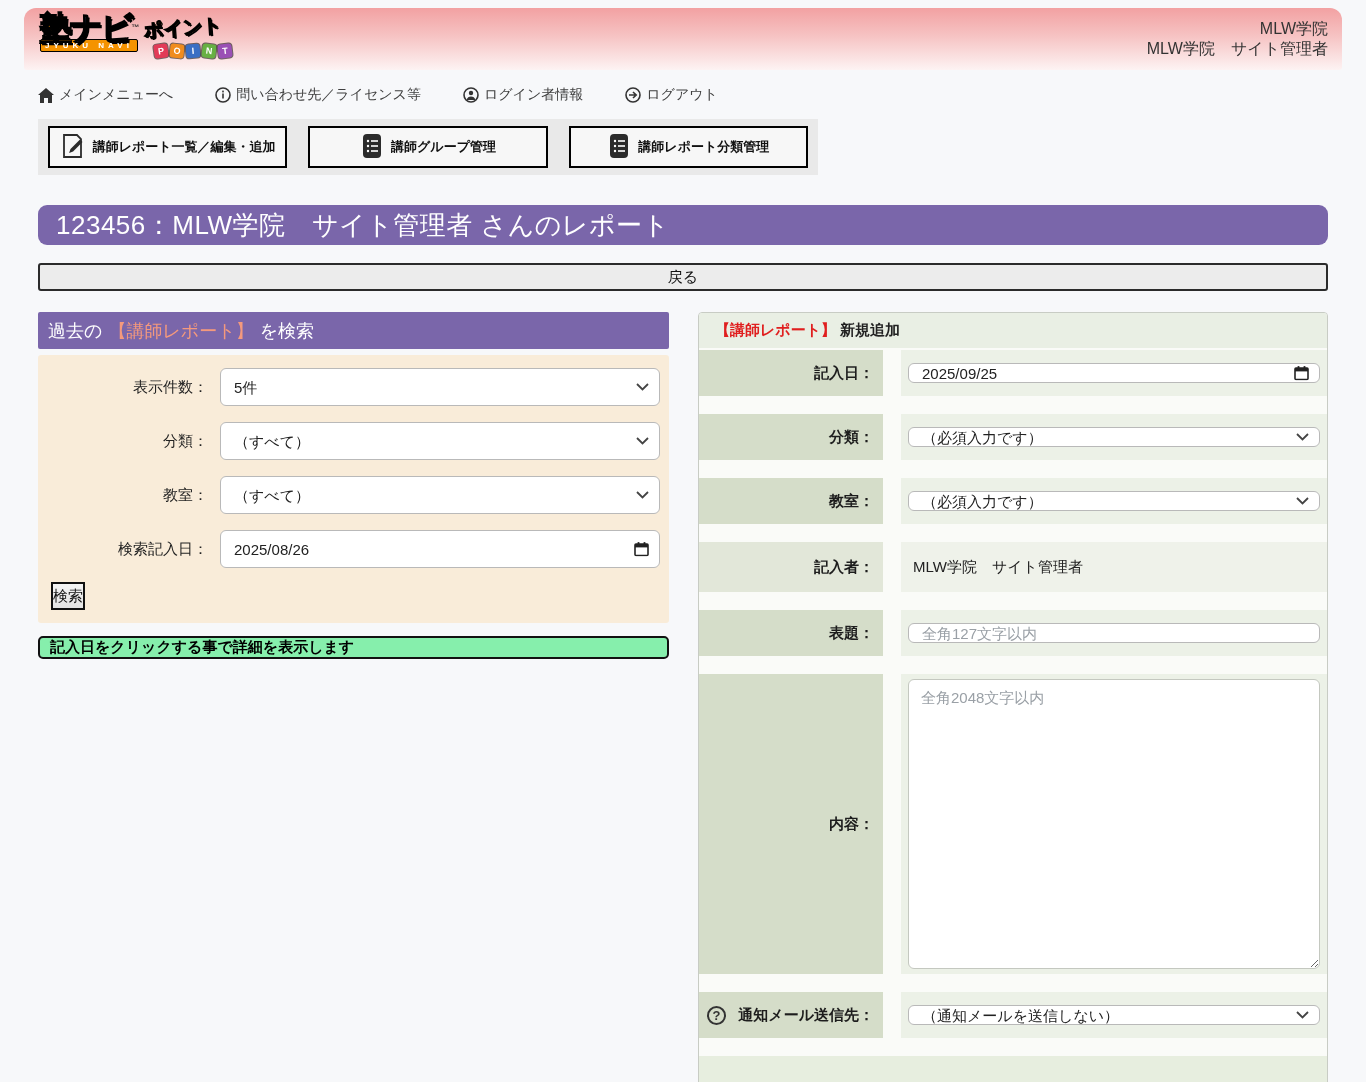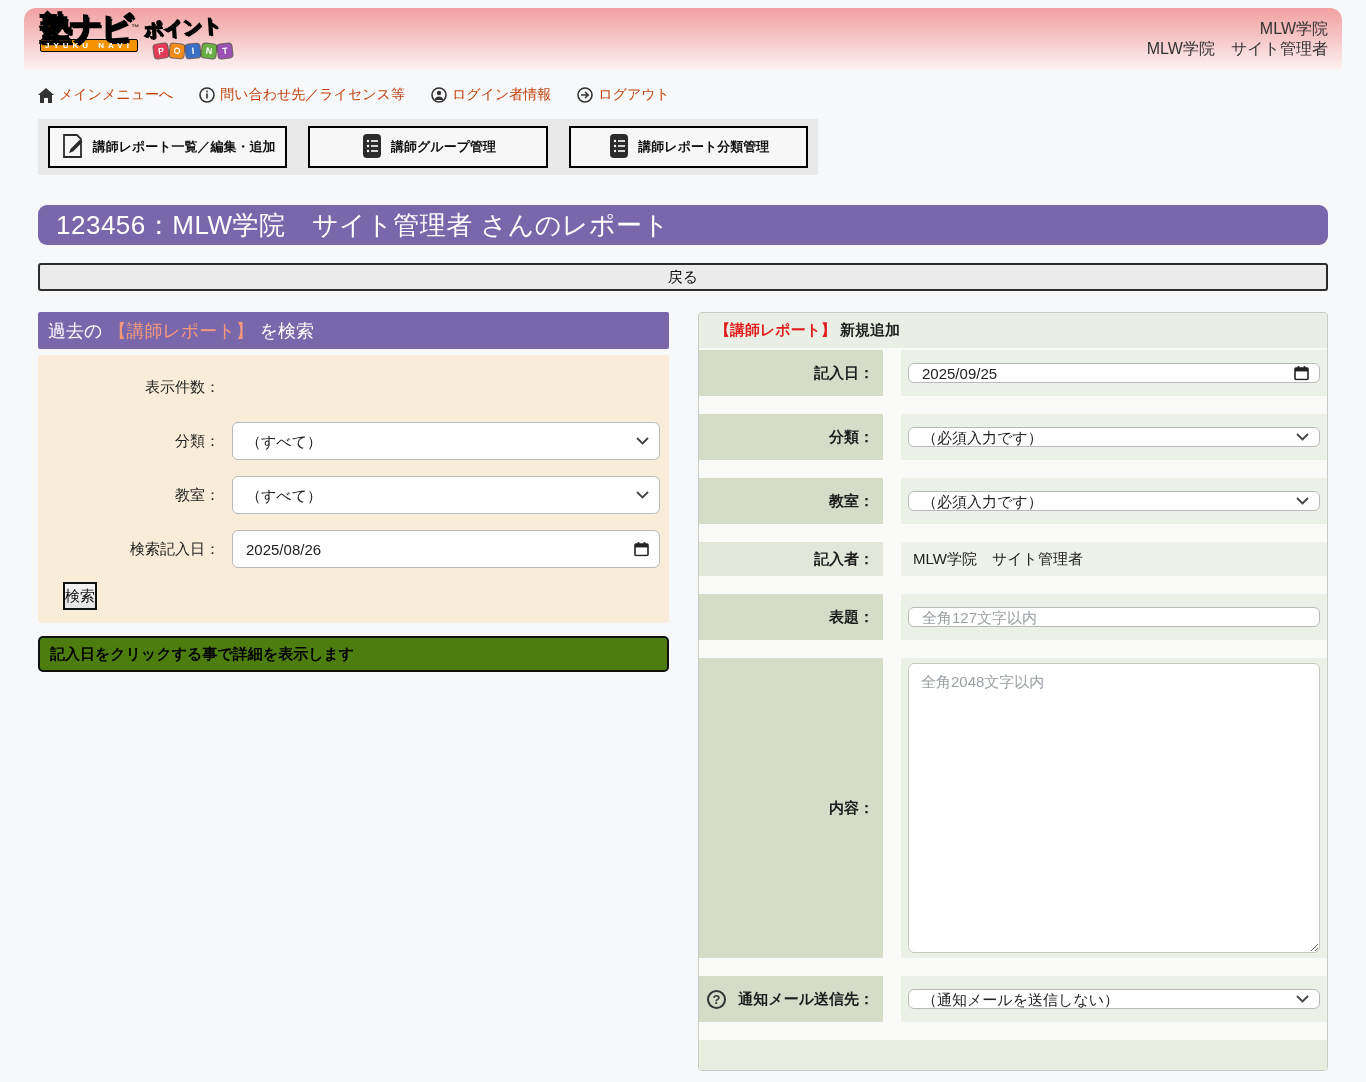--- a/index.html
+++ b/index.html
@@ -24,21 +24,21 @@
     -webkit-text-stroke:1.2px #000; text-shadow:1.5px 1.5px 0 #000; letter-spacing:0; }
   .logo-tiles { display:flex; gap:2px; margin-top:3px; margin-left:10px; }
   .logo-tile { width:14px; height:14px; border-radius:3px; color:#fff; font-size:9px; font-weight:700;
     display:flex; align-items:center; justify-content:center; box-shadow:0 0 0 1px rgba(0,0,0,.55); }
   .t0{background:#e23b57;transform:rotate(-8deg);} .t1{background:#f08c1e;transform:rotate(6deg);}
   .t2{background:#3a6fc4;transform:rotate(-5deg);} .t3{background:#67b043;transform:rotate(7deg);}
   .t4{background:#9a50b5;transform:rotate(-7deg);}
   .user-info { text-align:right; font-size:16px; color:#333; line-height:20px; padding-top:6px; }
 
   
-  .nav { margin:16px 0 0 38px; display:flex; align-items:center; gap:26px; font-size:14px; color:#c2410c; }
+  .nav { margin:16px 0 0 38px; display:flex; align-items:center; gap:42px; font-size:14px; color:#404040; }
   .nav-item { display:flex; align-items:center; gap:5px; cursor:pointer; }
   .nav-item svg { display:block; }
 
   
   .toolbar { margin:15px 16px 0 38px; width:780px; background:#e9e9e9; padding:7px 10px; display:flex; gap:21px; }
   .tool-btn { width:240px; height:42px; background:#f7f7f7; border:2px solid #000; display:flex;
     align-items:center; justify-content:center; gap:7px; font-size:13px; font-weight:700; color:#111; cursor:pointer; }
   .tool-btn svg { flex:none; }
 
   
@@ -49,44 +49,44 @@
 
   
   .main { margin:21px 38px 0 38px; display:flex; gap:29px; align-items:flex-start; }
   .col-left { width:638px; }
   .col-right { width:637px; }
 
   
   .search-header { height:37px; background:#7a66aa; color:#fff; font-size:18px;
     display:flex; align-items:center; padding-left:10px; border-radius:2px; }
   .search-header .hl { color:#f4997d; margin:0 6px; }
-  .search-box { margin-top:6px; background:#f9ecd9; border-radius:3px; padding:13px 9px 13px 16px; }
+  .search-box { margin-top:6px; background:#f9ecd9; border-radius:3px; padding:13px 9px 13px 4px; }
   .search-row { display:flex; align-items:center; height:38px; margin-bottom:16px; }
   .search-row .lbl { width:178px; text-align:right; padding-right:12px; font-size:15px; color:#222; }
   .ctl-wrap { position:relative; flex:1; }
   .ctl { width:100%; height:38px; border:1px solid #b9b9b9; border-radius:6px; background:#fff;
     font-size:15px; color:#222; padding:0 34px 0 13px; font-family:inherit;
     appearance:none; -webkit-appearance:none; }
   .ctl-icon { position:absolute; right:11px; top:50%; transform:translateY(-50%); pointer-events:none; display:flex; }
   .search-btn { margin:14px 0 0 9px; height:28px; background:linear-gradient(#f4f4f4,#e4e4e4);
     border:2px solid #111; display:flex; align-items:center; justify-content:center;
     font-size:15px; color:#111; cursor:pointer; }
-  .notice { margin-top:13px; height:36px; background:#4d7c0f; border:2px solid #111; border-radius:5px;
+  .notice { margin-top:13px; height:23px; background:#86efac; border:2px solid #111; border-radius:5px;
     display:flex; align-items:center; padding-left:10px; font-size:15px; font-weight:700; color:#000; }
 
   
   .add-panel { border:1px solid #c8ccc4; border-radius:4px; overflow:hidden; background:#fafbf8; }
   .add-header { height:37px; background:#e9efe4; display:flex; align-items:center; padding-left:16px;
     font-size:15px; font-weight:700; border-bottom:2px solid #fafbf8; }
   .add-header .red { color:#e01f1f; margin-right:4px; }
   .add-grid { display:grid; grid-template-columns:184px 1fr; gap:18px; background:#fafbf8; }
   .cell-label { background:#d5ddc9; display:flex; align-items:center; justify-content:flex-end;
     padding-right:9px; font-size:15px; font-weight:700; color:#1d1d1d; }
   .cell-value { background:#ecf1e7; display:flex; align-items:center; padding:5px 7px; }
-  .row-h46 { height:46px; } .row-h34 { height:34px; } .row-h300 { height:300px; }
+  .row-h46 { height:46px; } .row-h34 { height:50px; } .row-h300 { height:300px; }
   .cell-label.light { background:#e2e7d9; }
   .cell-value.light { background:#eff2ea; font-size:15px; color:#222; padding-left:12px; }
   .cell-value .ctl { height:20px; }
   .cell-value.top { align-items:stretch; }
   .ta { width:100%; height:100%; border:1px solid #c4c8c0; border-radius:6px; background:#fff;
     font-size:15px; color:#222; padding:9px 12px; font-family:inherit; resize:vertical; }
   .ctl::placeholder,.ta::placeholder { color:#9aa0a6; }
   .help-label { justify-content:space-between; padding-left:8px; }
   .help-icon { width:19px; height:19px; border:2px solid #333; border-radius:50%; color:#333;
     font-size:13px; font-weight:700; display:flex; align-items:center; justify-content:center; flex:none; cursor:pointer; }
@@ -210,20 +210,30 @@
 
     <div class="col-left">
       <div class="search-header">
         <span>過去の</span>
         <span class="hl">【講師レポート】</span>
         <span>を検索</span>
       </div>
       <div class="search-box">
         <div class="search-row">
           <span class="lbl">表示件数：</span>
+          <span class="ctl-wrap">
+            <select class="ctl">
+              <option>5件</option>
+            </select>
+            <span class="ctl-icon">
+                <svg width="13" height="8" viewBox="0 0 13 8">
+                  <path d="M1 1l5.5 5.5L12 1" fill="none" stroke="#444" stroke-width="1.8"></path>
+                </svg>
+              </span>
+          </span>
         </div>
         <div class="search-row">
           <span class="lbl">分類：</span>
           <span class="ctl-wrap">
             <select class="ctl">
               <option>（すべて）</option>
             </select>
             <span class="ctl-icon">
                 <svg width="13" height="8" viewBox="0 0 13 8">
                   <path d="M1 1l5.5 5.5L12 1" fill="none" stroke="#444" stroke-width="1.8"></path>

